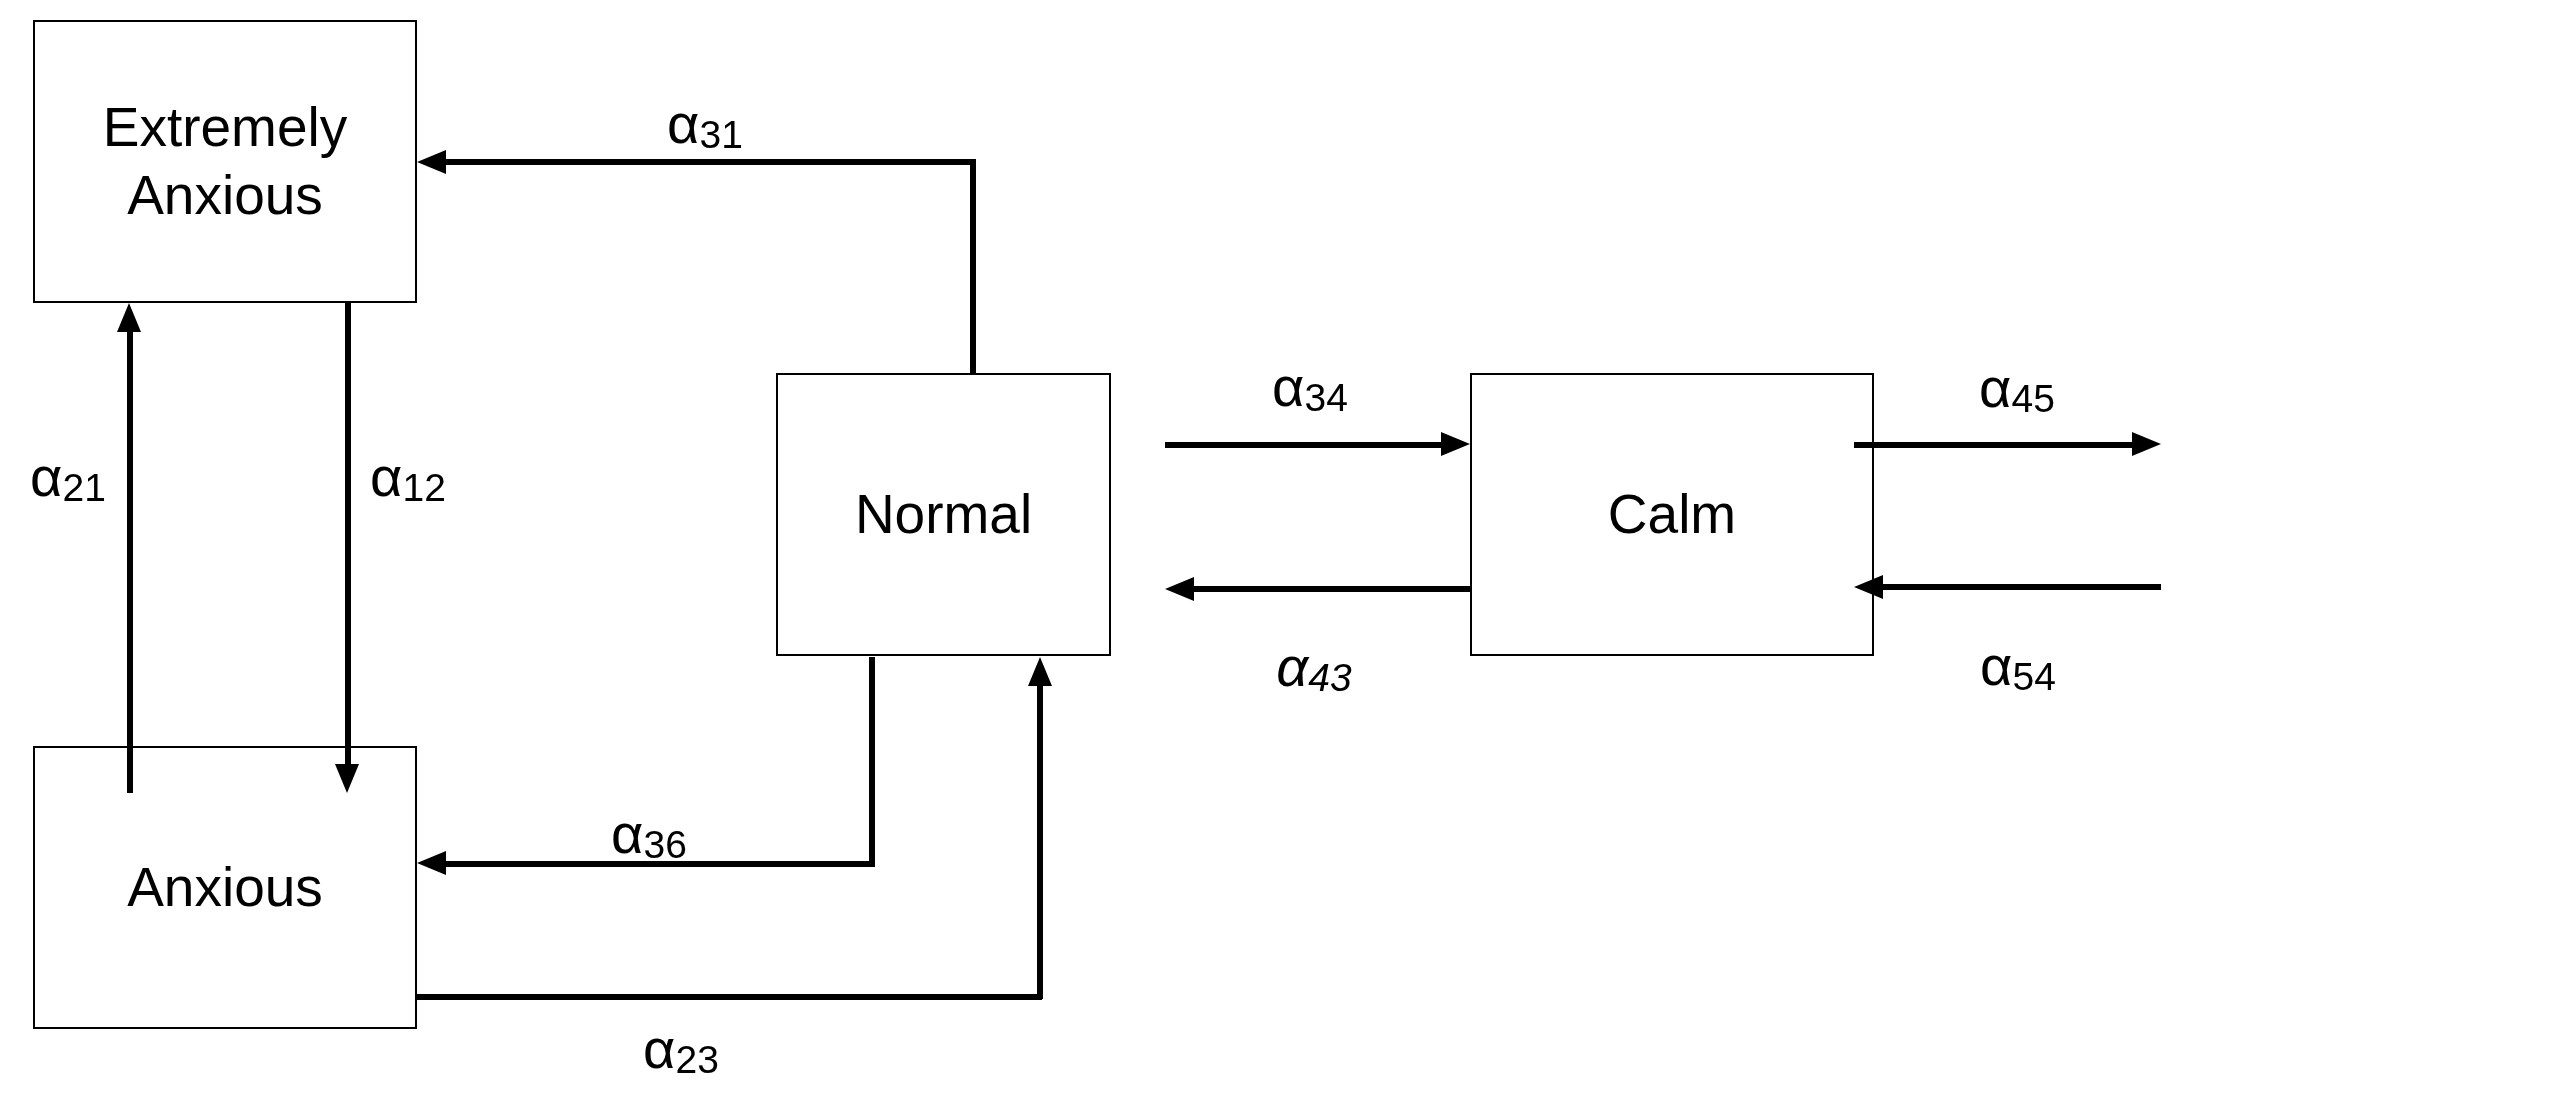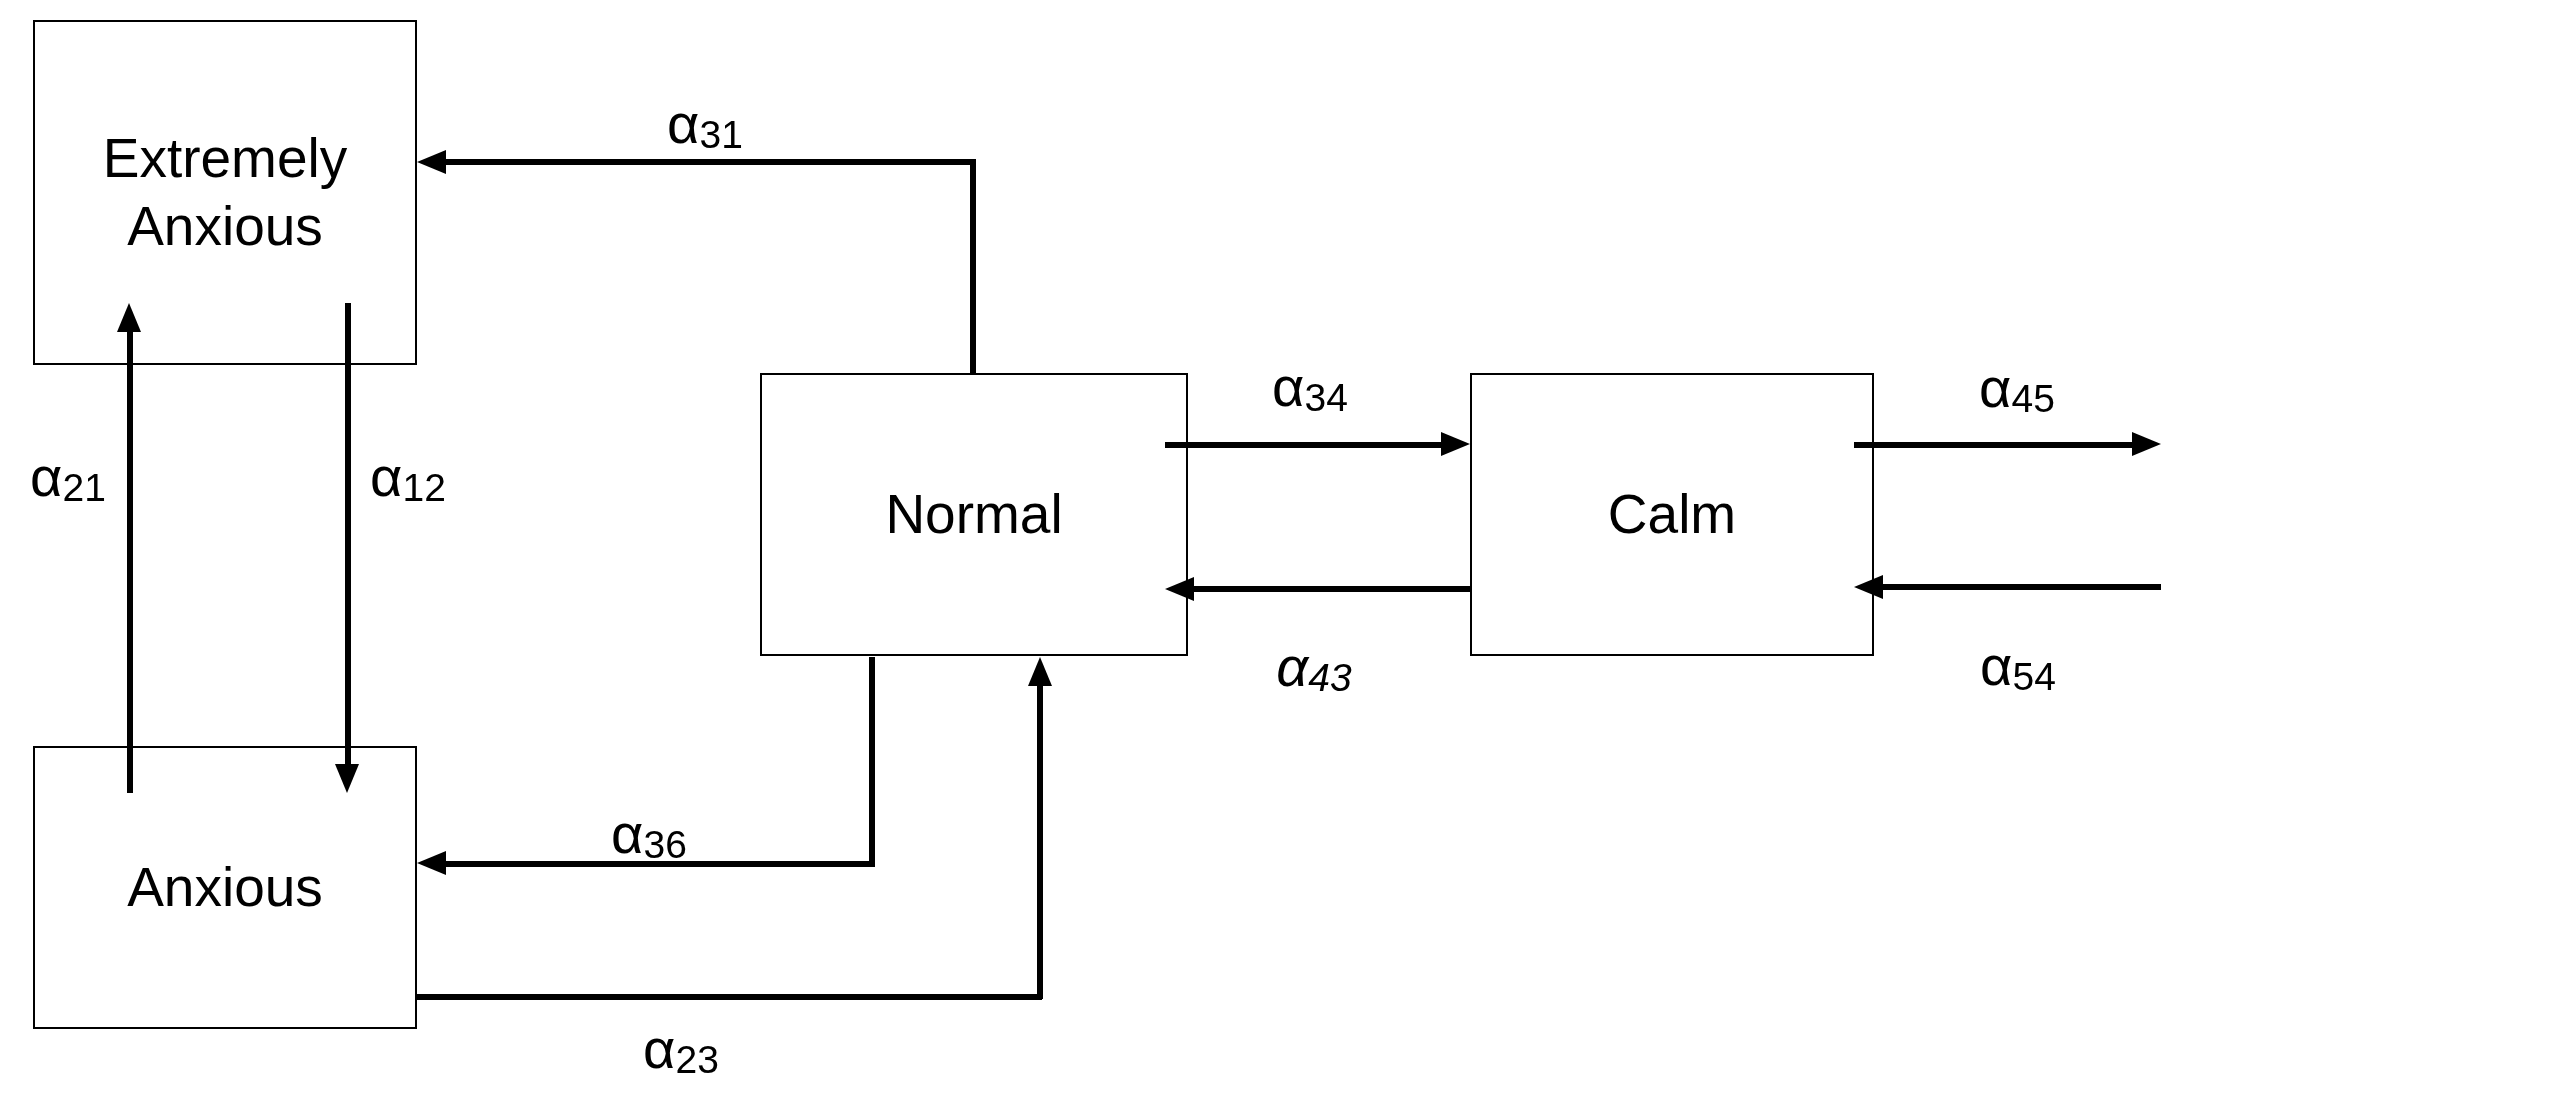--- a/index.html
+++ b/index.html
@@ -71,29 +71,29 @@
     position: relative;
     top: 0.14em;
     line-height: 1;
   }
 </style>
 </head>
 <body>
 
 <div class="stage">
 
-  <div class="state" style="left:33px; top:20px; width:384px; height:345px;">
+  <div class="state" style="left:33px; top:20px; width:384px; height:283px;">
     <span>Extremely Anxious</span>
   </div>
 
   <div class="state" style="left:33px; top:746px; width:384px; height:283px;">
     <span>Anxious</span>
   </div>
 
-  <div class="state" style="left:760px; top:373px; width:428px; height:283px;">
+  <div class="state" style="left:776px; top:373px; width:335px; height:283px;">
     <span>Normal</span>
   </div>
 
   <div class="state" style="left:1470px; top:373px; width:404px; height:283px;">
     <span>Calm</span>
   </div>
 
 
   <div class="line" style="left:127px; top:332px; width:5.5px; height:461px;"></div>
   <div class="ah ah-up" style="left:117px; top:303px;"></div>

